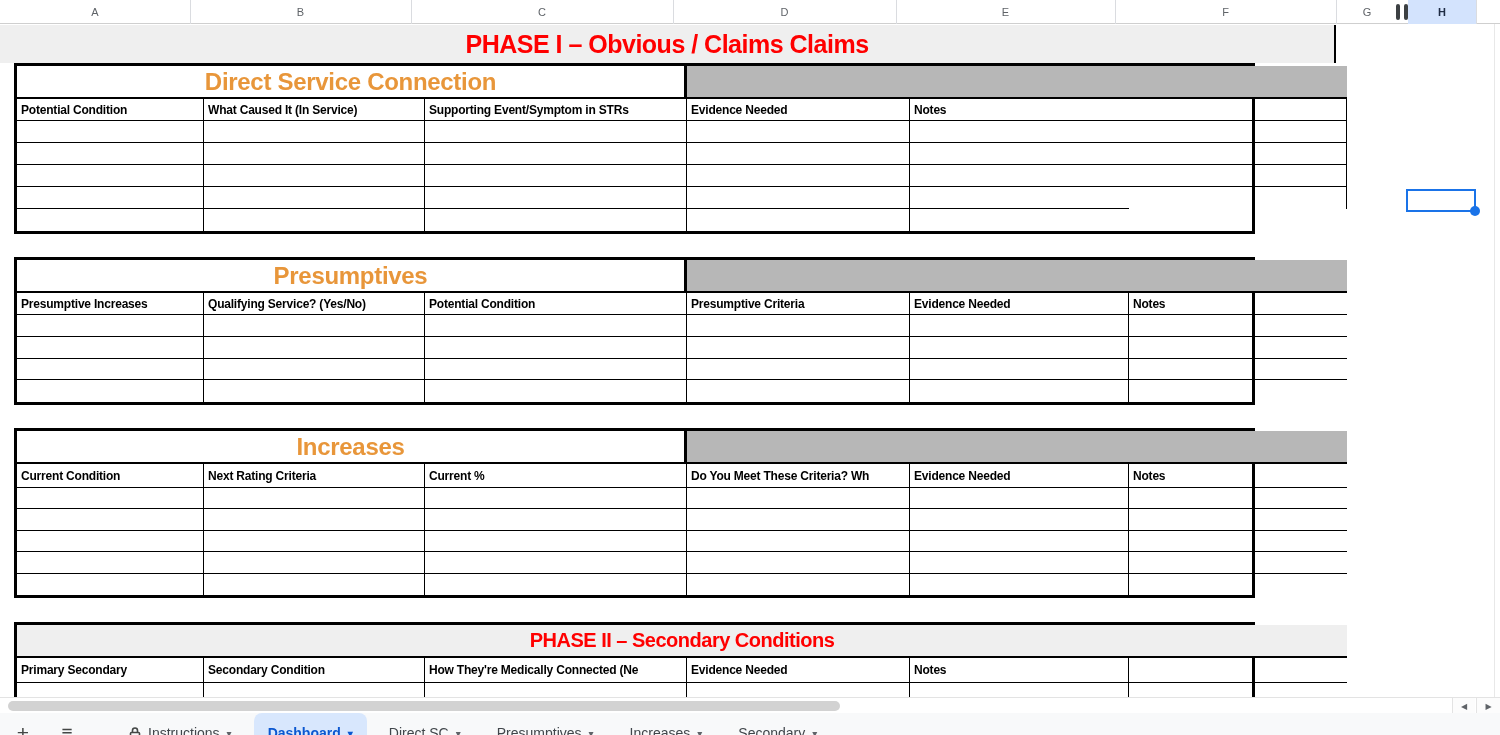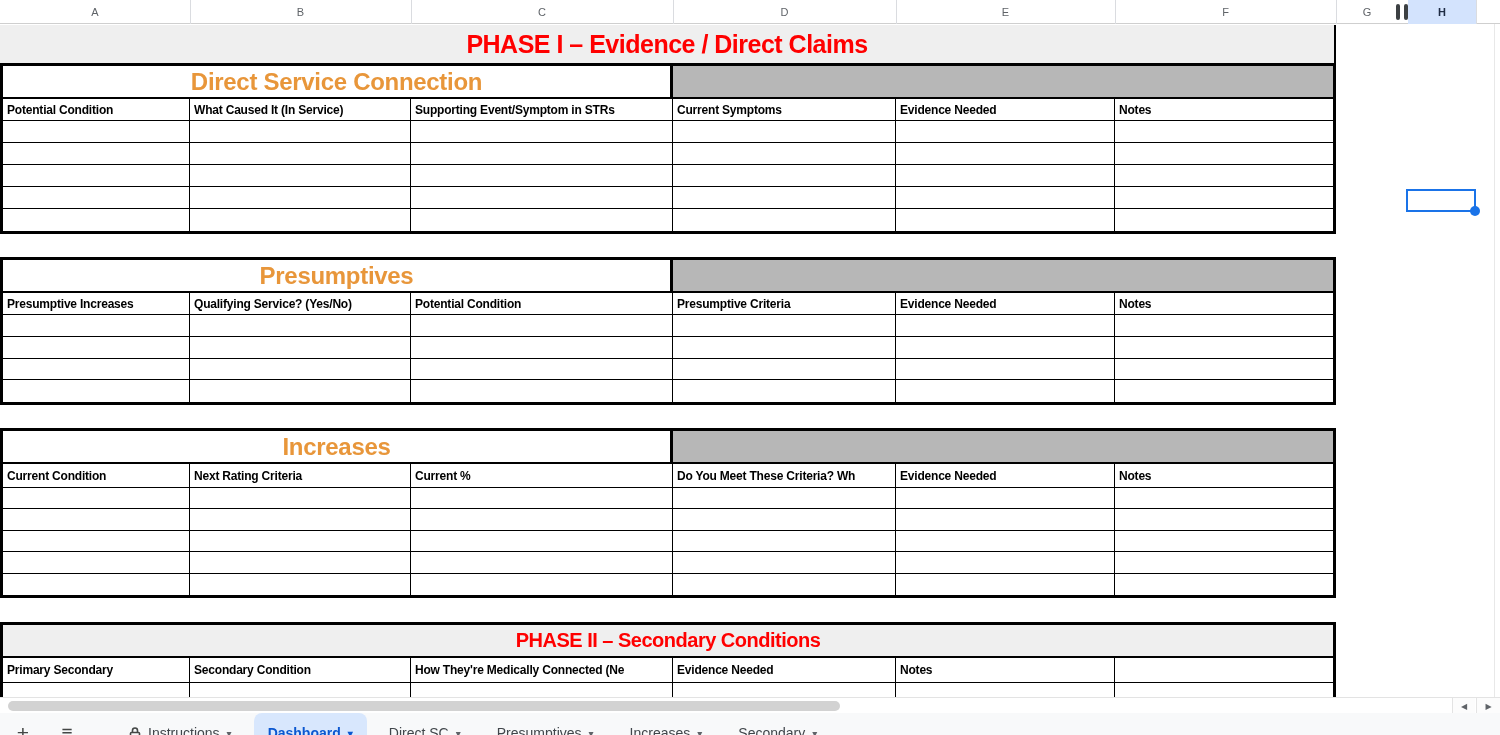--- a/index.html
+++ b/index.html
@@ -15,21 +15,21 @@
   .collabel.selcol { background:#d3e3fd; color:#1f2c44; font-weight:bold; }
   .colsep { position:absolute; top:0; width:1px; height:24px; background:#dadce0; }
   .hiddenbar { position:absolute; top:4px; width:4px; height:16px; background:#3c4043; border-radius:2px; z-index:4; }
 
   
   .phase1 { position:absolute; left:0; top:25px; width:1336px; height:38px; background:#efefef;
     border-right:2px solid #000; display:flex; align-items:center; justify-content:center; }
   .redtitle { color:#ff0000; font-weight:bold; font-size:25px; letter-spacing:-0.5px; }
 
   
-  .tbl { position:absolute; left:0; width:1336px; border:3px solid #000; display:grid;
+  .tbl { position:absolute; left:14px; width:1241px; border:3px solid #000; display:grid;
     grid-template-columns:187px 221px 262px 223px 219px 218px; background:#fff; }
   .t1 { top:63px;  height:171px; grid-template-rows:33px 22px repeat(5,1fr); }
   .t2 { top:257px; height:148px; grid-template-rows:33px 22px repeat(4,1fr); }
   .t3 { top:428px; height:170px; grid-template-rows:33px 24px repeat(5,1fr); }
   .p2 { top:622px; height:76px;  border-bottom:none; grid-template-rows:33px 25px 1fr; }
 
   .ttl-l { grid-column:1/4; border-right:3px solid #000; border-bottom:2.5px solid #000;
     display:flex; align-items:center; justify-content:center; background:#fff; }
   .ttl-r { grid-column:4/7; background:#b7b7b7; border-bottom:2.5px solid #000; }
   .ttl-full { grid-column:1/7; background:#efefef; border-bottom:2.5px solid #000;
@@ -90,32 +90,31 @@
     <div class="colsep" style="left:673px"></div>
     <div class="colsep" style="left:896px"></div>
     <div class="colsep" style="left:1115px"></div>
     <div class="colsep" style="left:1336px"></div>
     <div class="colsep" style="left:1476px"></div>
     <div class="hiddenbar" style="left:1396px"></div>
     <div class="hiddenbar" style="left:1404px"></div>
   </div>
 
   <div class="phase1">
-    <span class="redtitle">PHASE I – Evidence / Direct Claims</span>
+    <span class="redtitle">PHASE I – Obvious / Claims Claims</span>
   </div>
 
   <div class="tbl t1">
     <div class="ttl-l">
         <span class="orange">Direct Service Connection</span>
       </div>
     <div class="ttl-r"></div>
     <div class="h">Potential Condition</div>
     <div class="h">What Caused It (In Service)</div>
     <div class="h">Supporting Event/Symptom in STRs</div>
-    <div class="h">Current Symptoms</div>
     <div class="h">Evidence Needed</div>
     <div class="h lc">Notes</div>
     <div class="c"></div>
       <div class="c"></div>
       <div class="c"></div>
       <div class="c"></div>
       <div class="c"></div>
       <div class="c lc"></div>
     <div class="c"></div>
       <div class="c"></div>

